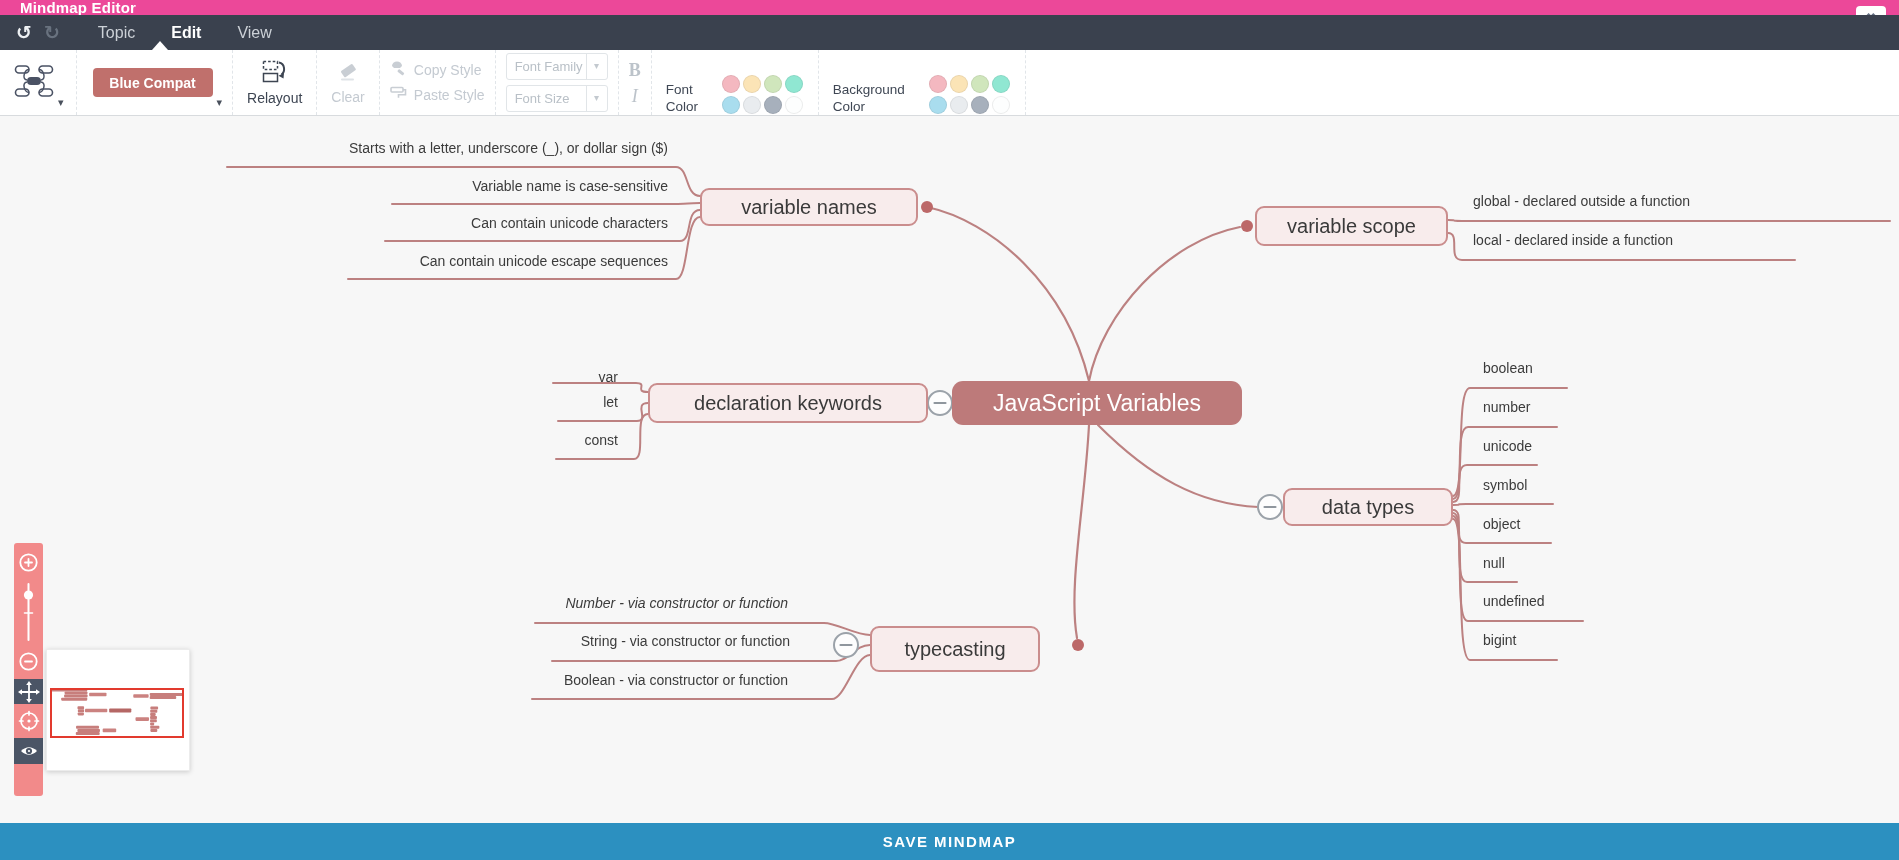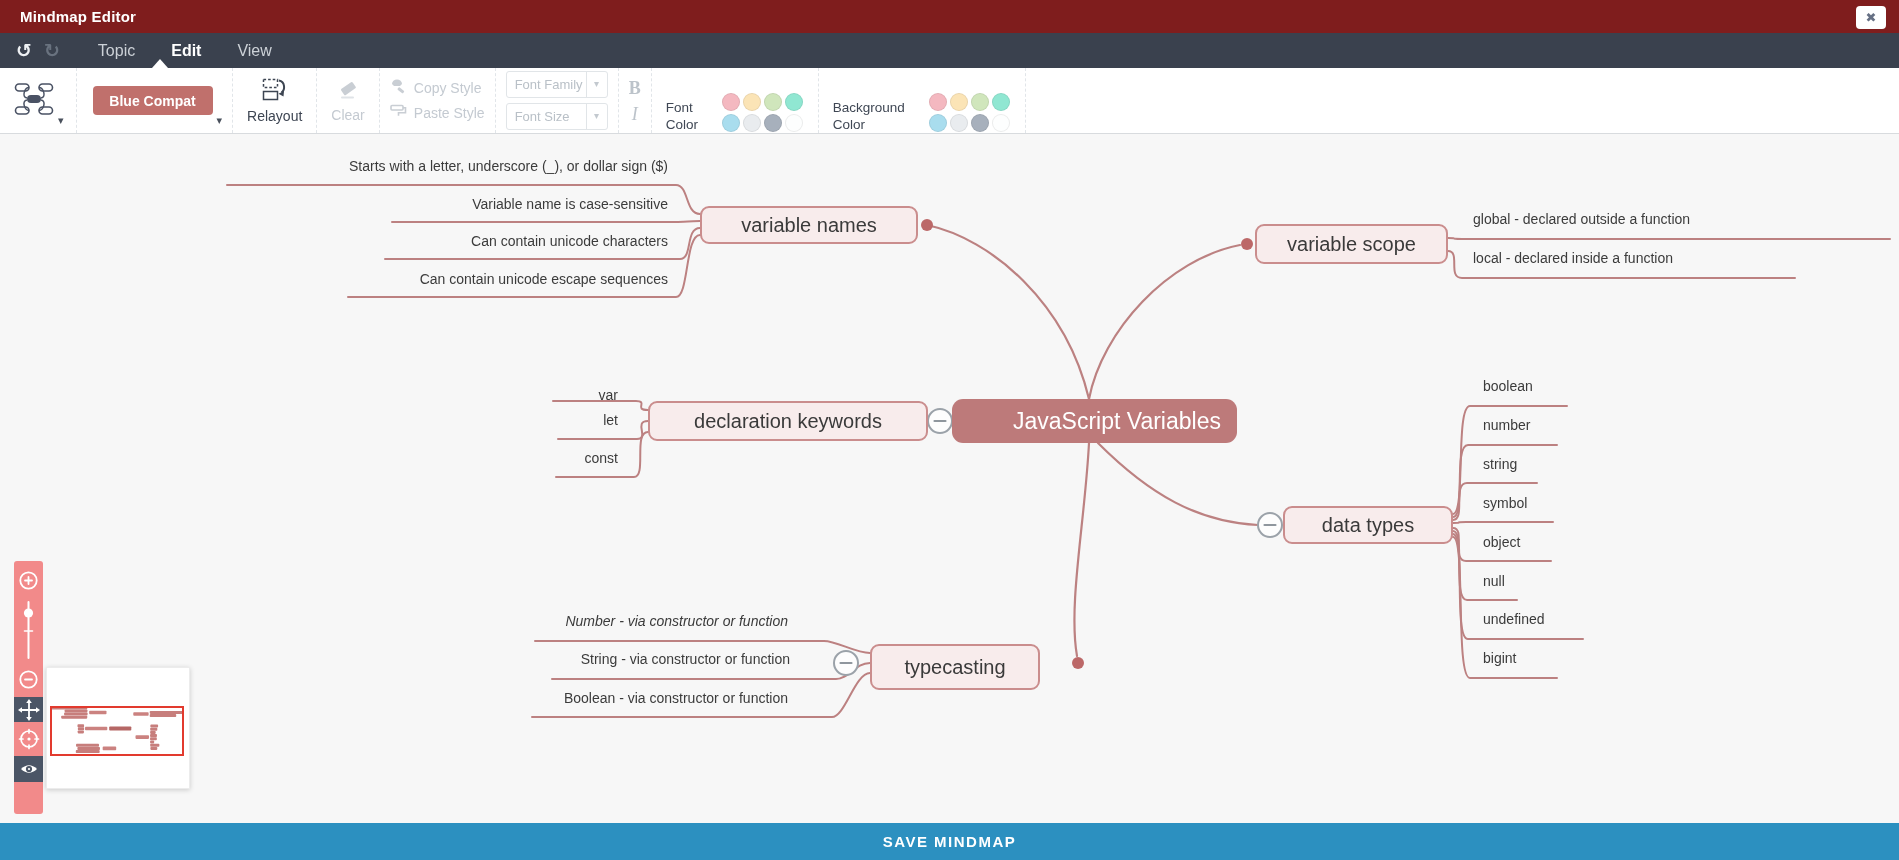--- a/index.html
+++ b/index.html
@@ -1,20 +1,20 @@
 <!DOCTYPE html>
 <html><head>
 <meta charset="utf-8">
 <style>
   html,body{margin:0;padding:0;background:#e8e8e8;}
   body{width:1899px;height:860px;overflow:hidden;font-family:"Liberation Sans",sans-serif;}
   .app{position:relative;width:1899px;height:860px;background:#f7f7f7;overflow:hidden;}
 
   
-  .titlebar{height:33px;background:#7f1d1d;display:flex;align-items:center;position:relative;}
+  .titlebar{height:15px;background:#ec4899;display:flex;align-items:center;position:relative;}
   .titlebar .title{color:#fff;font-size:15px;font-weight:bold;margin-left:20px;letter-spacing:.2px;}
   .closebtn{position:absolute;right:13px;top:6px;width:30px;height:23px;background:#fff;border:none;
     border-radius:4px;color:#667084;font-size:13px;font-weight:bold;cursor:pointer;
     display:flex;align-items:center;justify-content:center;font-family:"DejaVu Sans",sans-serif;}
 
   
   .menubar{height:35px;background:#3a414e;display:flex;align-items:center;position:relative;}
   .histbtn{font-family:"DejaVu Sans",sans-serif;font-size:19px;font-weight:bold;background:none;border:none;
     cursor:pointer;padding:0 6px;line-height:35px;}
   .undo{color:#eef1f4;margin-left:10px;}
@@ -335,27 +335,27 @@
       <div class="mapnode" style="left: 648px; top: 267px; width: 280px; height: 40px;">declaration keywords</div>
       <div class="leaf" style="top: 474px; right: 1111px; font-style: italic;">Number - via constructor or function</div>
       <div class="leaf" style="top: 512px; right: 1109px;">String - via constructor or function</div>
       <div class="leaf" style="top: 551px; right: 1111px;">Boolean - via constructor or function</div>
       <div class="mapnode" style="left: 870px; top: 510px; width: 170px; height: 46px;">typecasting</div>
       <div class="leaf" style="top: 72px; left: 1473px;">global - declared outside a function</div>
       <div class="leaf" style="top: 111px; left: 1473px;">local - declared inside a function</div>
       <div class="mapnode" style="left: 1255px; top: 90px; width: 193px; height: 40px;">variable scope</div>
       <div class="leaf" style="top: 239px; left: 1483px;">boolean</div>
       <div class="leaf" style="top: 278px; left: 1483px;">number</div>
-      <div class="leaf" style="top: 317px; left: 1483px;">string</div>
+      <div class="leaf" style="top: 317px; left: 1483px;">unicode</div>
       <div class="leaf" style="top: 356px; left: 1483px;">symbol</div>
       <div class="leaf" style="top: 395px; left: 1483px;">object</div>
       <div class="leaf" style="top: 434px; left: 1483px;">null</div>
       <div class="leaf" style="top: 472px; left: 1483px;">undefined</div>
       <div class="leaf" style="top: 511px; left: 1483px;">bigint</div>
       <div class="mapnode" style="left: 1283px; top: 372px; width: 170px; height: 38px;">data types</div>
-      <div class="rootnode" style="left: 952px; top: 265px; width: 240px; height: 44px; padding-left: 45px;">JavaScript Variables</div>
+      <div class="rootnode" style="left: 952px; top: 265px; width: 290px; height: 44px;">JavaScript Variables</div>
     </div>
 
   <div class="savebar">
     <span>SAVE MINDMAP</span>
   </div>
 
 </div>
 
 </body></html>

